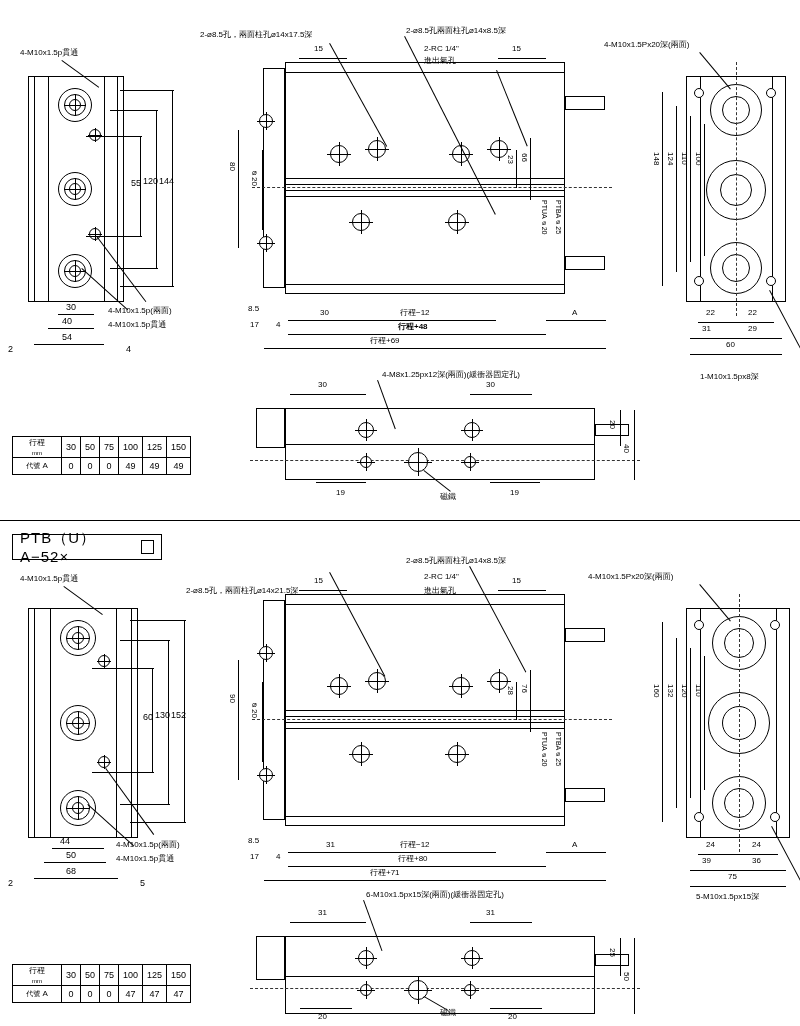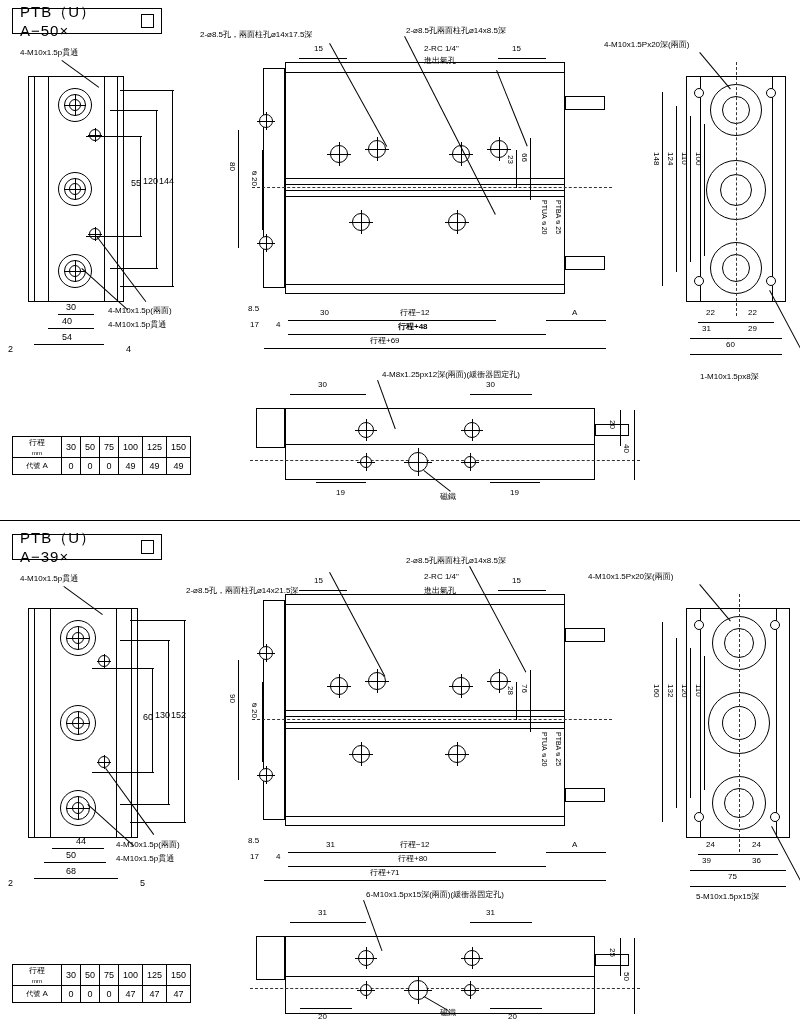--- a/index.html
+++ b/index.html
@@ -36,24 +36,20 @@
   .divider{position:absolute;left:0;width:800px;height:1px;background:#000;}
   .dim-h{position:absolute;height:0;border-top:1px solid #000;}
   .dim-v{position:absolute;width:0;border-left:1px solid #000;}
   .lead{position:absolute;height:0;border-top:1px solid #000;transform-origin:0 0;}
 </style>
 </head>
 <body>
 
 <div class="sheet">
 
-  <div class="title-box" style="left:12px;top:8px;width:150px;height:26px;">
-    <span class="t">PTB（U）A−50×</span>
-      <span class="sq"></span>
-  </div>
 
   <div class="rect" style="left:28px;top:76px;width:96px;height:226px;"></div>
   <div class="rect" style="left:34px;top:76px;width:84px;height:226px;"></div>
   <div class="ln v" style="left:48px;top:76px;height:226px;"></div>
   <div class="ln v" style="left:104px;top:76px;height:226px;"></div>
 
   <div class="circ" style="left:58px;top:88px;width:34px;height:34px;"></div>
   <div class="circ" style="left:64px;top:94px;width:22px;height:22px;"></div>
   <div class="circ" style="left:69px;top:99px;width:12px;height:12px;"></div>
   <div class="crosshair" style="left:64px;top:94px;width:22px;height:22px;"></div>
@@ -271,21 +267,21 @@
       <td>49</td>
       <td>49</td>
       <td>49</td>
     </tr>
   </tbody>
     </table>
 
   <div class="divider" style="top:520px;"></div>
 
   <div class="title-box" style="left:12px;top:534px;width:150px;height:26px;">
-    <span class="t">PTB（U）A−39×</span>
+    <span class="t">PTB（U）A−52×</span>
       <span class="sq"></span>
   </div>
 
   <div class="rect" style="left:28px;top:608px;width:110px;height:230px;"></div>
   <div class="rect" style="left:34px;top:608px;width:98px;height:230px;"></div>
   <div class="ln v" style="left:50px;top:608px;height:230px;"></div>
   <div class="ln v" style="left:116px;top:608px;height:230px;"></div>
 
   <div class="circ" style="left:60px;top:620px;width:36px;height:36px;"></div>
   <div class="circ" style="left:66px;top:626px;width:24px;height:24px;"></div>
@@ -314,21 +310,21 @@
   <div class="dim-v" style="left:184px;top:620px;height:202px;"></div>
   <div class="txt" style="left:171px;top:710px;">152</div>
   <div class="ln h" style="left:92px;top:668px;width:62px;"></div>
   <div class="ln h" style="left:92px;top:772px;width:62px;"></div>
   <div class="ln h" style="left:120px;top:640px;width:50px;"></div>
   <div class="ln h" style="left:120px;top:804px;width:50px;"></div>
   <div class="ln h" style="left:130px;top:620px;width:56px;"></div>
   <div class="ln h" style="left:130px;top:822px;width:56px;"></div>
 
   <div class="dim-h" style="left:52px;top:848px;width:52px;"></div>
-  <div class="txt" style="left:76px;top:836px;">44</div>
+  <div class="txt" style="left:60px;top:836px;">44</div>
   <div class="dim-h" style="left:44px;top:862px;width:62px;"></div>
   <div class="txt" style="left:66px;top:850px;">50</div>
   <div class="dim-h" style="left:34px;top:878px;width:84px;"></div>
   <div class="txt" style="left:66px;top:866px;">68</div>
   <div class="txt" style="left:8px;top:878px;">2</div>
   <div class="txt" style="left:140px;top:878px;">5</div>
 
   <div class="txt s8" style="left:20px;top:574px;">4-M10x1.5p貫通</div>
   <div class="lead" style="left:64px;top:586px;width:48px;transform:rotate(36deg);"></div>
   <div class="txt s8" style="left:116px;top:840px;">4-M10x1.5p(兩面)</div>

